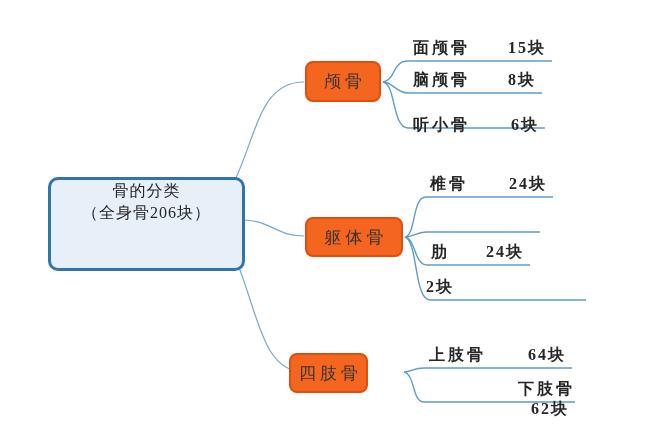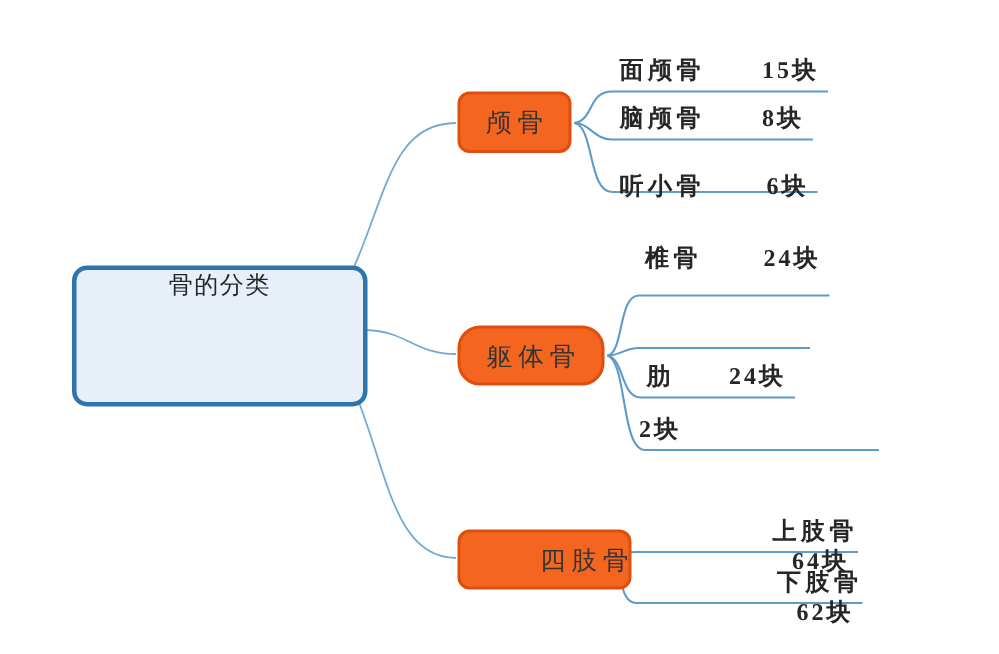--- a/index.html
+++ b/index.html
@@ -51,22 +51,22 @@
     justify-content: center;
   }
   .branch-node span {
     font-size: 17px;
     letter-spacing: 4px;
     margin-right: -4px; 
     color: #343434;
     white-space: nowrap;
   }
   .branch-cranial { left: 305px; top: 61px;  width: 76px; height: 41px; }
-  .branch-trunk   { left: 305px; top: 217px; width: 98px; height: 40px; border-radius: 15px; }
-  .branch-limbs   { left: 305px; top: 353px; width: 116px; height: 40px; justify-content: flex-end; }
+  .branch-trunk   { left: 305px; top: 217px; width: 98px; height: 40px; }
+  .branch-limbs   { left: 289px; top: 353px; width: 79px; height: 40px; }
   .leaf-row {
     position: absolute;
     height: 20px;
     display: flex;
     align-items: flex-end;
     justify-content: space-between;
     font-size: 16px;
     line-height: 20px;
     white-space: nowrap;
     font-weight: bold;
@@ -76,25 +76,25 @@
     letter-spacing: 3px;
   }
   .leaf-row .leaf-count {
     padding-right: 6px;
     letter-spacing: 2px;
   }
   
   .leaf-0-0 { left: 406px; top: 38px;  width: 146px; }
   .leaf-0-1 { left: 406px; top: 70px;  width: 136px; }
   .leaf-0-2 { left: 406px; top: 115px; width: 139px; }
-  .leaf-1-0 { left: 423px; top: 163px; width: 130px; }
+  .leaf-1-0 { left: 423px; top: 174px; width: 130px; }
   .leaf-1-1 { left: 423px; top: 209px; width: 117px; }
   .leaf-1-2 { left: 424px; top: 242px; width: 106px; }
   .leaf-1-3 { left: 426px; top: 277px; width: 160px; }
-  .leaf-2-0 { left: 422px; top: 345px; width: 150px; flex-direction: column; }
+  .leaf-2-0 { left: 422px; top: 345px; width: 150px; }
   .leaf-2-1 { left: 422px; top: 379px; width: 153px; flex-direction: column; }
 </style>
 </head>
 <body>
 
 <div class="canvas">
 
   <svg class="connector-layer" width="666" height="436" viewBox="0 0 666 436" fill="none">
 
     <g stroke="#74a9d2" stroke-width="1.2" fill="none">
@@ -114,20 +114,21 @@
       <path d="M 405,237 C 416,239 414,265 427,265 H 530"></path>
       <path d="M 405,237 C 418,241 414,300 430,300 H 586"></path>
 
       <path d="M 404,372 C 415,371 412,368 424,368 H 572"></path>
       <path d="M 404,372 C 415,374 412,402 424,402 H 575"></path>
     </g>
   </svg>
 
   <div class="root-node">
     <div class="title">骨的分类</div>
+    <div class="subtitle">（全身骨206块）</div>
   </div>
 
   <div class="branch-node branch-cranial">
     <span>颅骨</span>
   </div>
   <div class="branch-node branch-trunk">
     <span>躯体骨</span>
   </div>
   <div class="branch-node branch-limbs">
     <span>四肢骨</span>

